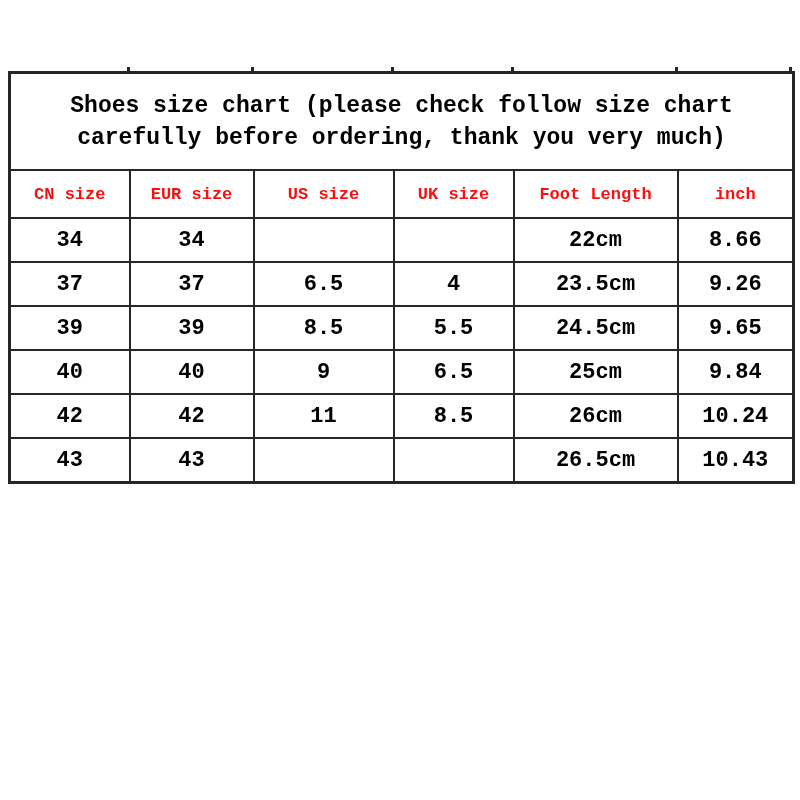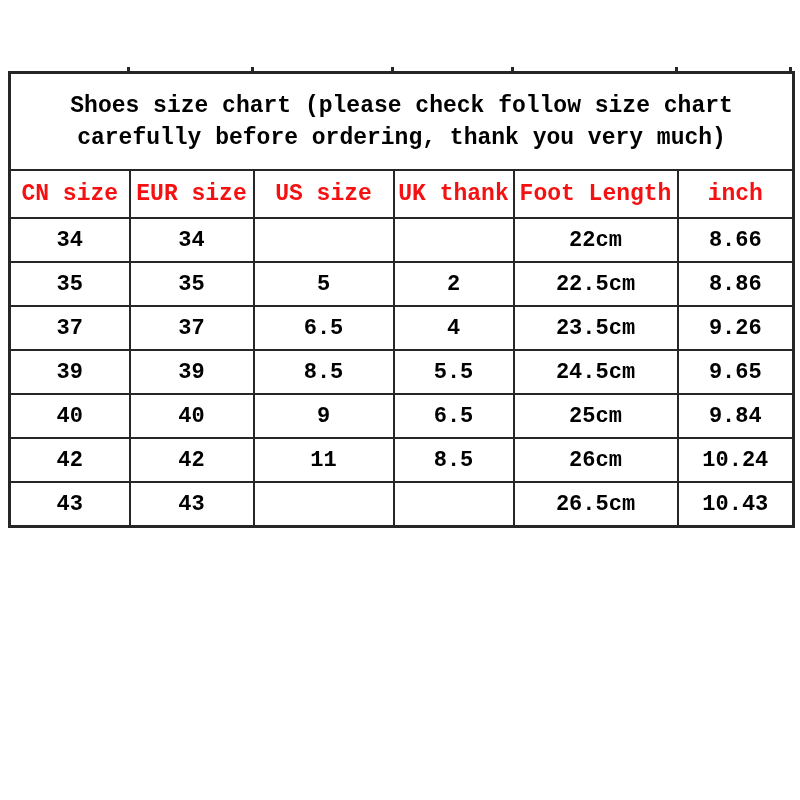--- a/index.html
+++ b/index.html
@@ -35,21 +35,21 @@
   }
   .title-cell {
     height: 95px;
     font-size: 23px;
     font-weight: bold;
     color: #000000;
     line-height: 32px;
   }
   tr.header-row th {
     height: 46px;
-    font-size: 23px;
+    font-size: 17px;
     font-weight: bold;
     color: #f51111;
   }
   tbody td {
     height: 42px;
     font-size: 22px;
     font-weight: bold;
     color: #000000;
   }
   .tick {
@@ -85,41 +85,33 @@
       <tr>
         <td colspan="6" class="title-cell">
           <div>Shoes size chart (please check follow size chart</div>
           <div>carefully before ordering, thank you very much)</div>
         </td>
       </tr>
       <tr class="header-row">
         <th>CN size</th>
         <th>EUR size</th>
         <th>US size</th>
-        <th>UK thank</th>
+        <th>UK size</th>
         <th>Foot Length</th>
         <th>inch</th>
       </tr>
     </thead>
     <tbody>
         <tr>
           <td>34</td>
           <td>34</td>
           <td></td>
           <td></td>
           <td>22cm</td>
           <td>8.66</td>
-        </tr>
-        <tr>
-          <td>35</td>
-          <td>35</td>
-          <td>5</td>
-          <td>2</td>
-          <td>22.5cm</td>
-          <td>8.86</td>
         </tr>
         <tr>
           <td>37</td>
           <td>37</td>
           <td>6.5</td>
           <td>4</td>
           <td>23.5cm</td>
           <td>9.26</td>
         </tr>
         <tr>

